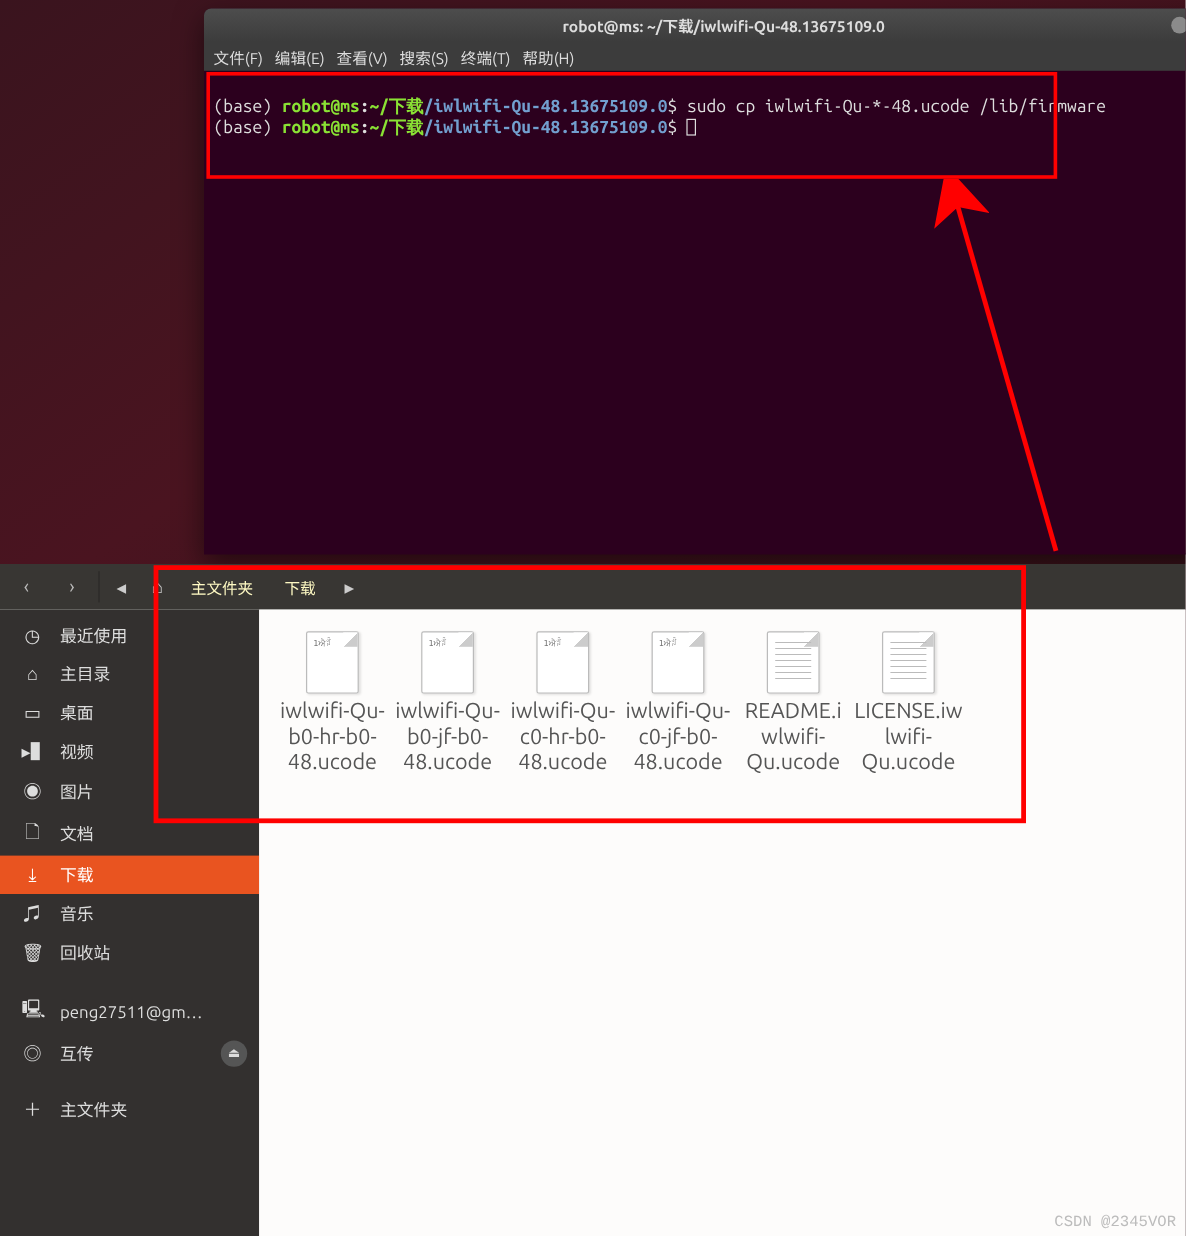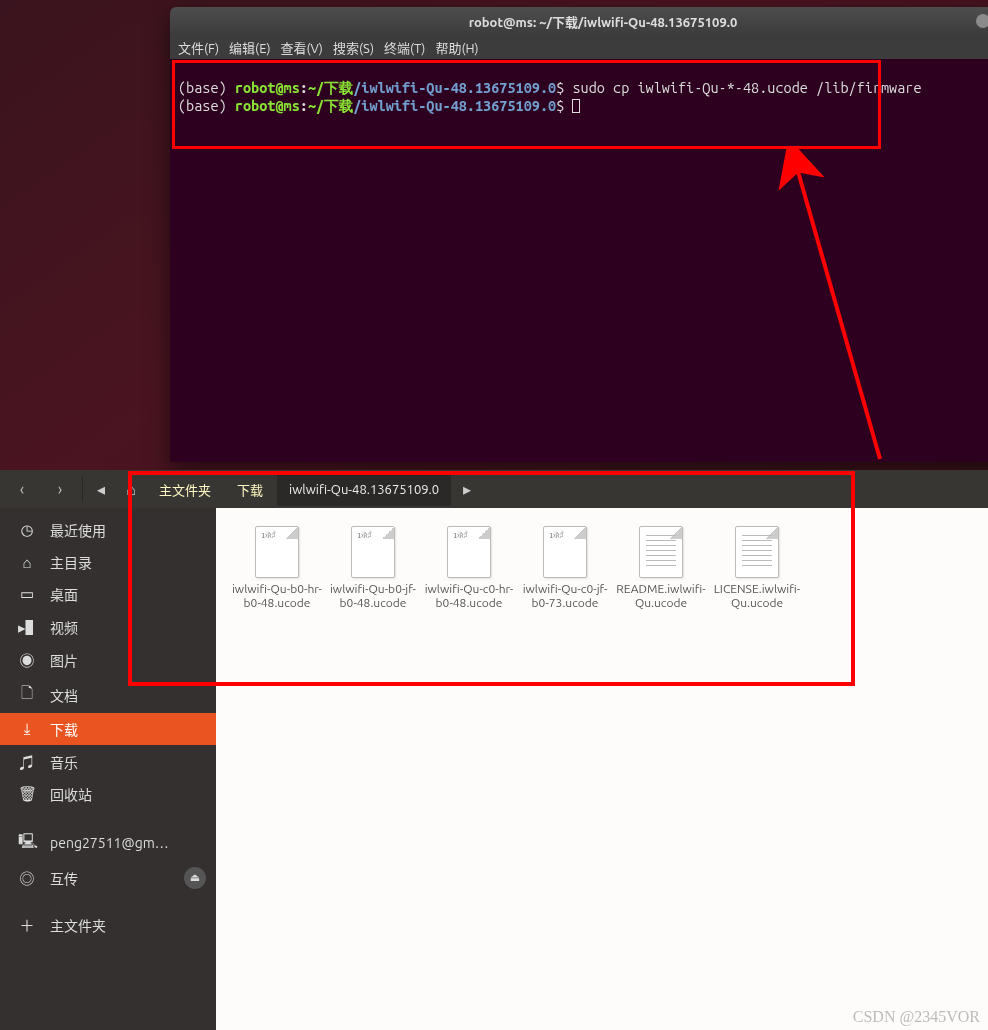--- a/index.html
+++ b/index.html
@@ -111,29 +111,29 @@
   }
   .file-icon.bin::after {
     content:"1\A10\A101\A1010"; white-space:pre; position:absolute;
     left:5px; top:6px; font-size:7px; color:#777; line-height:1.1;
     font-family:monospace;
   }
   .file-icon.txt::after {
     content:"";position:absolute; left:6px; right:6px; top:8px; height:34px;
     background:repeating-linear-gradient(#bbb 0 1px,transparent 1px 5px);
   }
-  .file-label { font-size:12px; color:#555; line-height:1.2; word-break:break-word; }
+  .file-label { font-size:18px; color:#555; line-height:1.2; word-break:break-word; }
 
   .red-box-2 {
     position:absolute; left:128px; top:471px; width:727px; height:215px;
     border:4px solid red; pointer-events:none; z-index:50;
   }
   .watermark {
-    position:absolute; right:8px; bottom:4px; font-size:16px; color:#bcbcbc;
-    font-family: Liberation Serif, serif;
+    position:absolute; right:8px; bottom:4px; font-size:13px; color:#bcbcbc;
+    font-family: Liberation Mono, monospace;
   }
 </style>
 </head>
 <body>
 
 <div class="term-window">
   <div class="term-titlebar">
     <div class="term-title">robot@ms: ~/下载/iwlwifi-Qu-48.13675109.0</div>
     <div class="win-btns">
       <div class="win-btn btn-min"></div>
@@ -171,21 +171,20 @@
 
 <div class="fm-window">
   <div class="fm-toolbar">
     <div class="nav-btn">‹</div>
     <div class="nav-btn">›</div>
     <div class="nav-sep"></div>
     <div class="path-icon">◂</div>
     <div class="path-icon">⌂</div>
     <div class="path-seg">主文件夹</div>
     <div class="path-seg">下载</div>
-    <div class="path-seg active">iwlwifi-Qu-48.13675109.0</div>
     <div class="path-icon">▸</div>
   </div>
   <div class="fm-body">
     <div class="fm-sidebar" id="sidebar">
         <div class="sb-item">
           <span class="sb-icon">◷</span>
           <span>最近使用</span>
         </div>
         <div class="sb-item">
           <span class="sb-icon">⌂</span>
@@ -241,21 +240,21 @@
         <div class="file-item">
           <div class="file-icon bin"></div>
           <div class="file-label">iwlwifi-Qu-b0-jf-b0-48.ucode</div>
         </div>
         <div class="file-item">
           <div class="file-icon bin"></div>
           <div class="file-label">iwlwifi-Qu-c0-hr-b0-48.ucode</div>
         </div>
         <div class="file-item">
           <div class="file-icon bin"></div>
-          <div class="file-label">iwlwifi-Qu-c0-jf-b0-73.ucode</div>
+          <div class="file-label">iwlwifi-Qu-c0-jf-b0-48.ucode</div>
         </div>
         <div class="file-item">
           <div class="file-icon txt"></div>
           <div class="file-label">README.iwlwifi-Qu.ucode</div>
         </div>
         <div class="file-item">
           <div class="file-icon txt"></div>
           <div class="file-label">LICENSE.iwlwifi-Qu.ucode</div>
         </div>
       </div>

